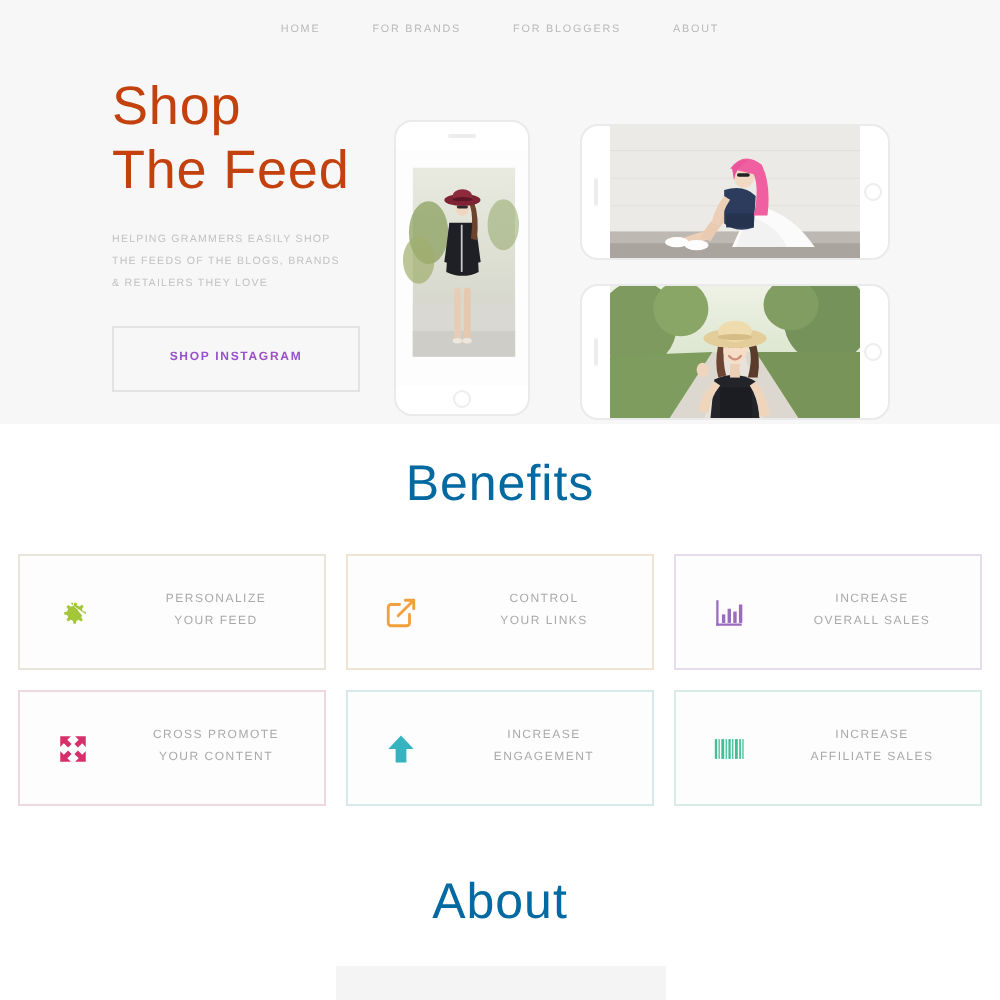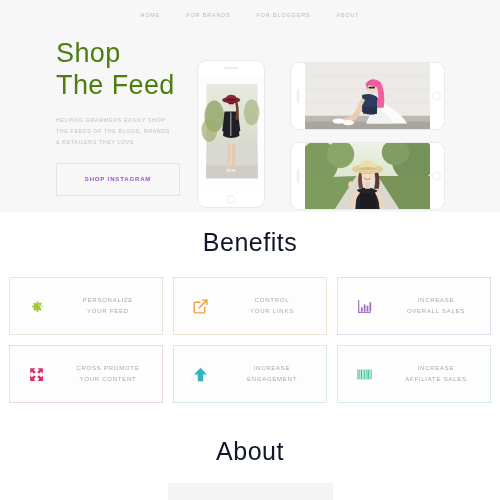--- a/index.html
+++ b/index.html
@@ -41,21 +41,21 @@
   .hero-left {
     position: absolute;
     left: 56px;
     top: 20px;
     width: 135px;
   }
   .hero-title {
     font-size: 27px;
     line-height: 1.17;
     font-weight: 300;
-    color: #4d7c0f;
+    color: #c2410c;
     letter-spacing: 0.4px;
     white-space: pre-line;
   }
   .hero-sub {
     margin-top: 14px;
     font-size: 5.3px;
     line-height: 2.05;
     letter-spacing: 0.62px;
     color: #c2c2c2;
     white-space: pre-line;
@@ -135,21 +135,21 @@
     overflow: hidden;
   }
 
   .photo { width: 100%; height: 100%; display: block; }
 
   
   .section-title {
     text-align: center;
     font-size: 25px;
     font-weight: 300;
-    color: #0f172a;
+    color: #0369a1;
     letter-spacing: 0.5px;
   }
   .benefits { padding-top: 16px; }
 
   .cards {
     display: grid;
     grid-template-columns: repeat(3, 154px);
     gap: 10px 10px;
     justify-content: center;
     margin-top: 20px;

